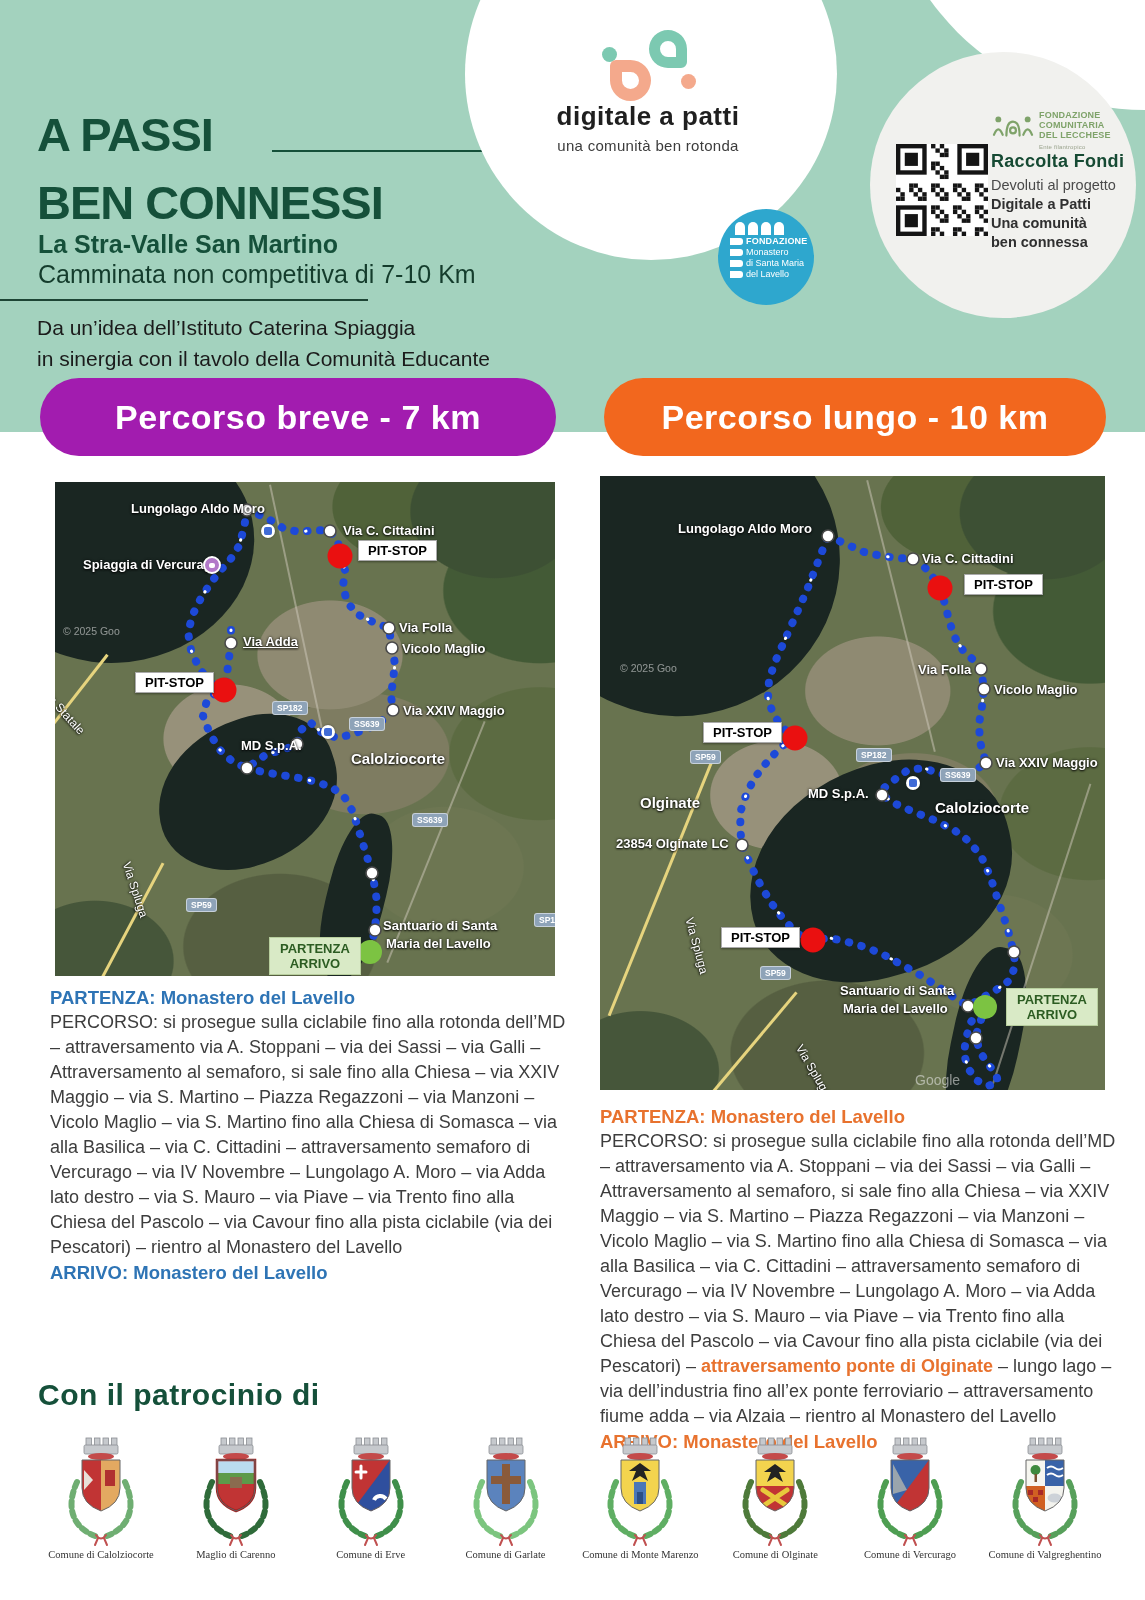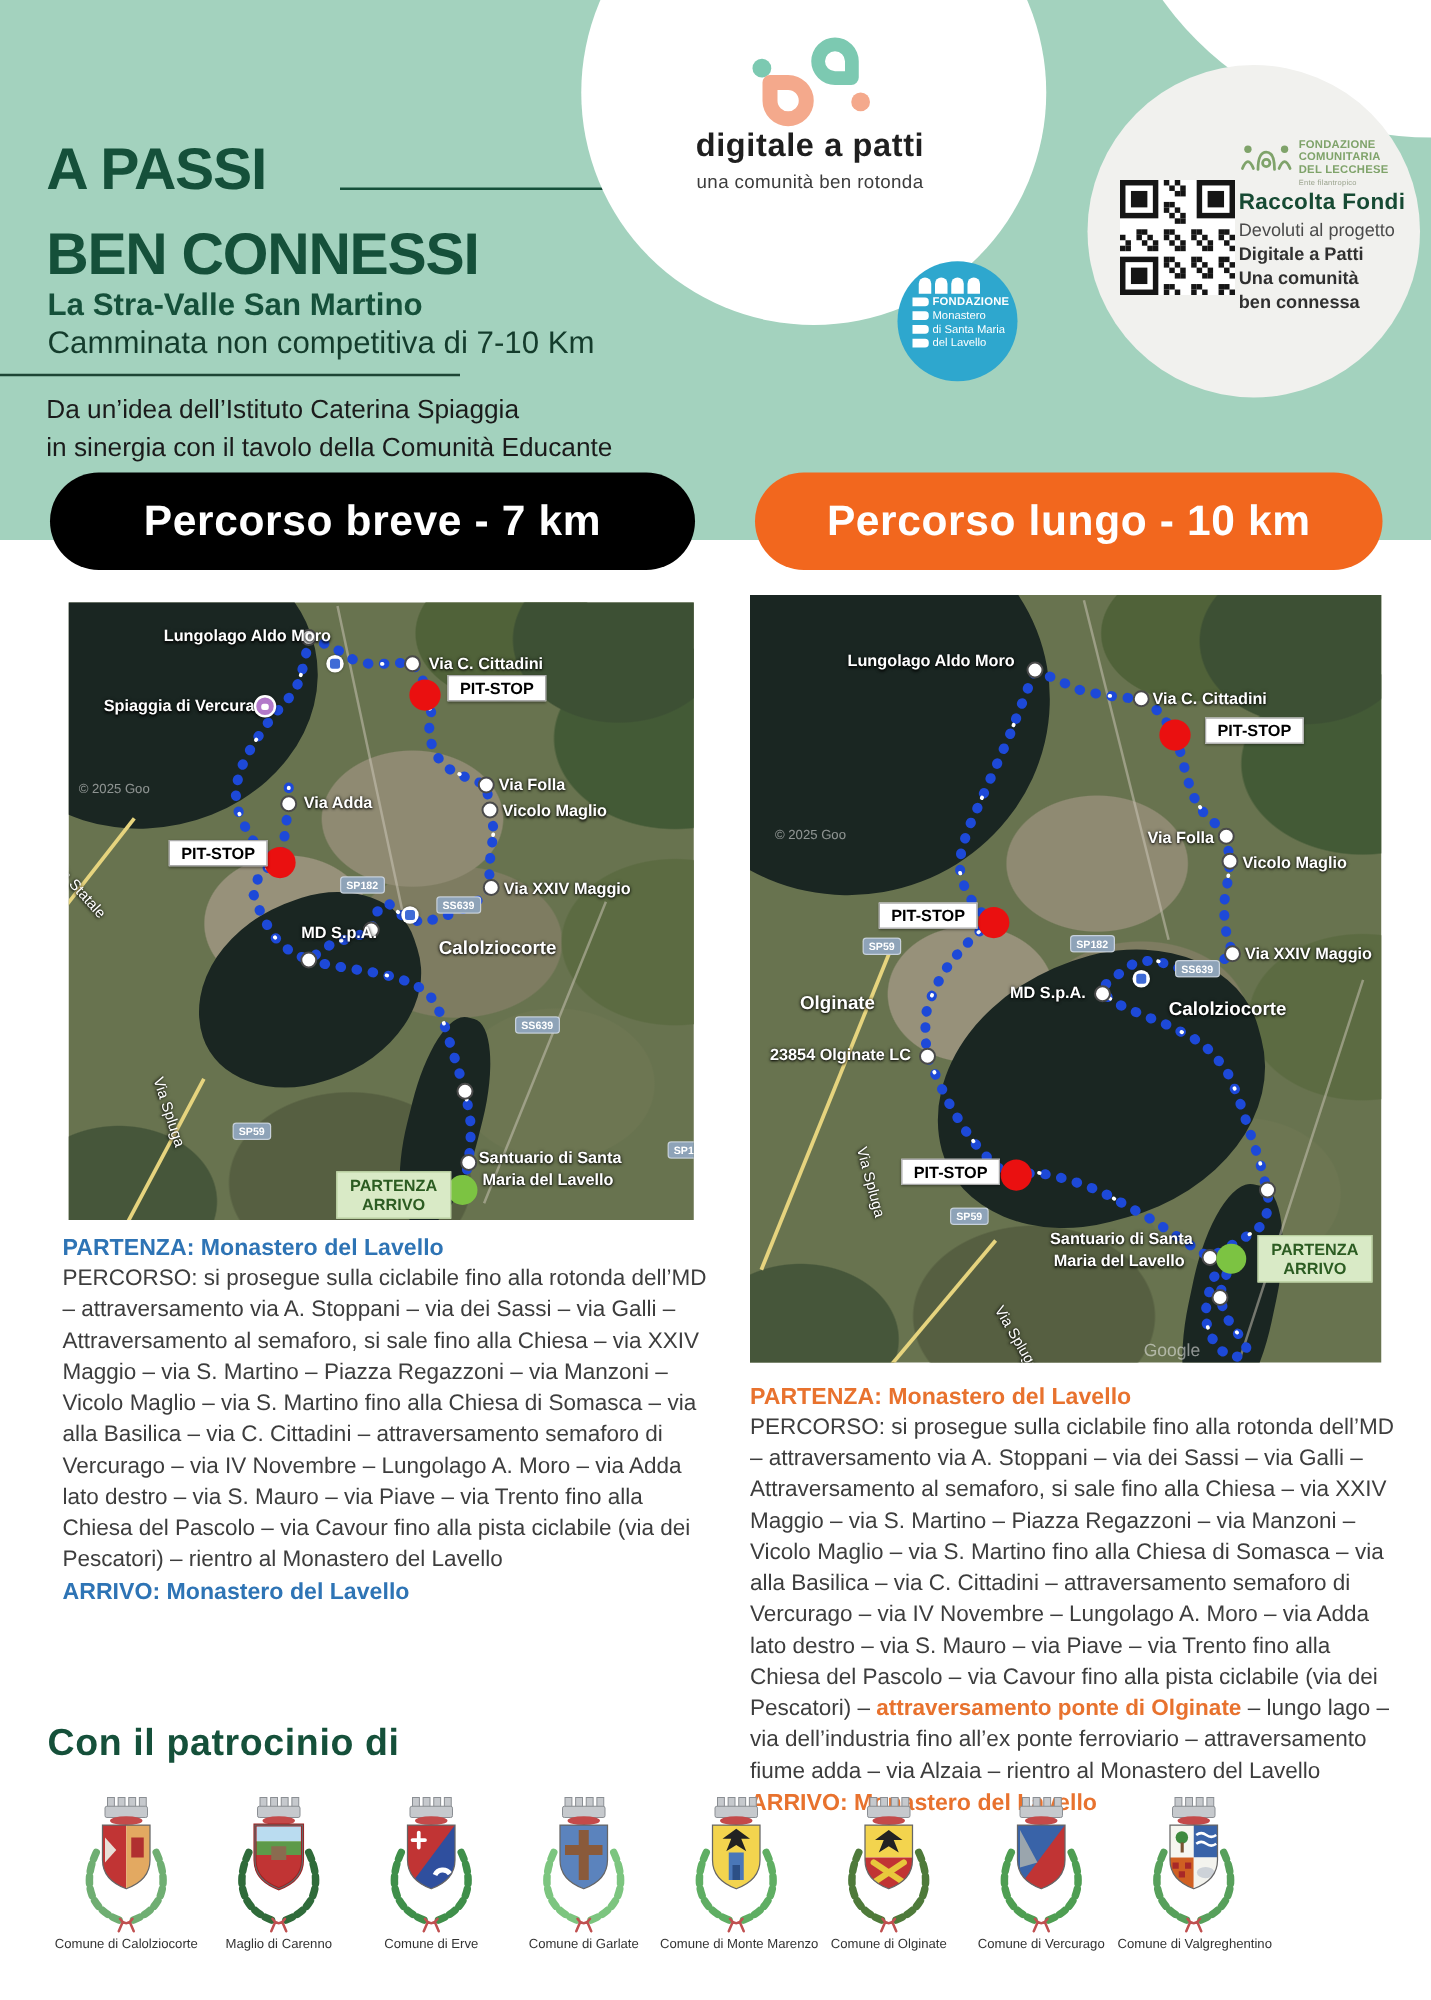--- a/index.html
+++ b/index.html
@@ -44,21 +44,21 @@
   .mon-circle{position:absolute;left:718px;top:209px;width:96px;height:96px;border-radius:50%;background:#2ea7ce;color:#fff;overflow:hidden;}
   .m-arches{display:flex;gap:3px;justify-content:center;margin-top:13px;margin-left:12px;width:58px;}
   .m-arches i{width:10px;height:13px;background:#fff;border-radius:5px 5px 0 0;}
   .m-row{display:flex;align-items:center;gap:3px;margin:1px 0 0 12px;}
   .m-bar{width:13px;height:7px;background:#fff;border-radius:0 3px 3px 0;flex:none;}
   .m-row span{font-size:9px;line-height:10px;white-space:nowrap;}
   .m-row.first span{font-weight:800;letter-spacing:.2px;}
 
   
   .pill{position:absolute;top:378px;height:78px;border-radius:40px;color:#fff;font-weight:800;font-size:34px;display:flex;align-items:center;justify-content:center;letter-spacing:.5px;}
-  .pill-breve{left:40px;width:516px;background:#000000;}
+  .pill-breve{left:40px;width:516px;background:#a21caf;}
   .pill-lungo{left:604px;width:502px;background:#f2671e;}
 
   
   .map{position:absolute;overflow:hidden;background-color:#68734f;background-image:
     radial-gradient(140px 110px at 88% 6%,#3d5034 0 60%,transparent 61%),
     radial-gradient(160px 120px at 97% 22%,#435a36 0 60%,transparent 61%),
     radial-gradient(120px 90px at 70% 5%,#506239 0 60%,transparent 61%),
     radial-gradient(150px 110px at 97% 55%,#5c6b42 0 60%,transparent 61%),
     radial-gradient(130px 100px at 8% 97%,#46563a 0 60%,transparent 61%),
     radial-gradient(160px 120px at 45% 94%,#565f41 0 60%,transparent 61%),
@@ -102,21 +102,21 @@
   .desc{position:absolute;font-size:18px;line-height:25px;color:#3d3d3d;}
   .desc-breve{left:50px;top:985px;width:518px;}
   .desc-lungo{left:600px;top:1104px;width:524px;}
   .desc .head{font-weight:700;font-size:18.5px;}
   .head-blue{color:#2e74b5;}
   .head-orange{color:#e8722e;}
   .seg-hl{color:#e8722e;font-weight:700;}
 
   
   .patro-title{position:absolute;left:38px;top:1378px;font-size:30px;font-weight:800;color:#15503a;letter-spacing:.5px;}
-  .crest-row{position:absolute;left:40px;top:1432px;width:1066px;display:flex;justify-content:flex-start;}
+  .crest-row{position:absolute;left:40px;top:1432px;width:1066px;display:flex;justify-content:space-between;font-family:Liberation Serif, serif;}
   .crest{width:122px;text-align:center;}
   .crest-svg{width:104px;height:116px;display:block;margin:0 auto;}
   .crest-caption{font-size:10.5px;color:#333;margin-top:1px;white-space:nowrap;}
 </style>
 </head>
 <body>
 
 <div class="poster">
 
   <section class="hero">
@@ -321,21 +321,21 @@
         <circle cx="176" cy="161" r="6" fill="#fff" stroke="#4a4a4a" stroke-width="1.6"></circle>
         <circle cx="317" cy="391" r="6" fill="#fff" stroke="#4a4a4a" stroke-width="1.6"></circle>
         <circle cx="320" cy="448" r="6" fill="#fff" stroke="#4a4a4a" stroke-width="1.6"></circle>
         <circle cx="285" cy="74" r="12.5" fill="#ea1010"></circle>
         <circle cx="169" cy="208" r="12.5" fill="#ea1010"></circle>
         <circle cx="315" cy="470" r="12" fill="#7cc342"></circle>
       </svg>
       <div class="m-label" style="left: 76px; top: 19px;">Lungolago Aldo Moro</div>
       <div class="m-label" style="left: 288px; top: 41px;">Via C. Cittadini</div>
       <div class="m-label" style="left: 28px; top: 75px;">Spiaggia di Vercurago</div>
-      <div class="m-label" style="left: 188px; top: 152px;">Via Adda</div>
+      <div class="m-label" style="left: 188px; top: 152px; text-decoration: underline;">Via Adda</div>
       <div class="m-label" style="left: 344px; top: 138px;">Via Folla</div>
       <div class="m-label" style="left: 347px; top: 159px;">Vicolo Maglio</div>
       <div class="m-label" style="left: 348px; top: 221px;">Via XXIV Maggio</div>
       <div class="m-label" style="left: 186px; top: 256px;">MD S.p.A.</div>
       <div class="m-label m-big" style="left: 296px; top: 268px;">Calolziocorte</div>
       <div class="m-label" style="left: 328px; top: 436px;">Santuario di Santa</div>
       <div class="m-label" style="left: 331px; top: 454px;">Maria del Lavello</div>
       <div class="m-label m-rot" style="left: 78px; top: 378px; transform: rotate(72deg);">Via Spluga</div>
       <div class="m-label m-rot" style="left: -6px; top: 203px; transform: rotate(48deg);">Via Statale</div>
       <div class="m-badge" style="left: 217px; top: 219px;">SP182</div>

